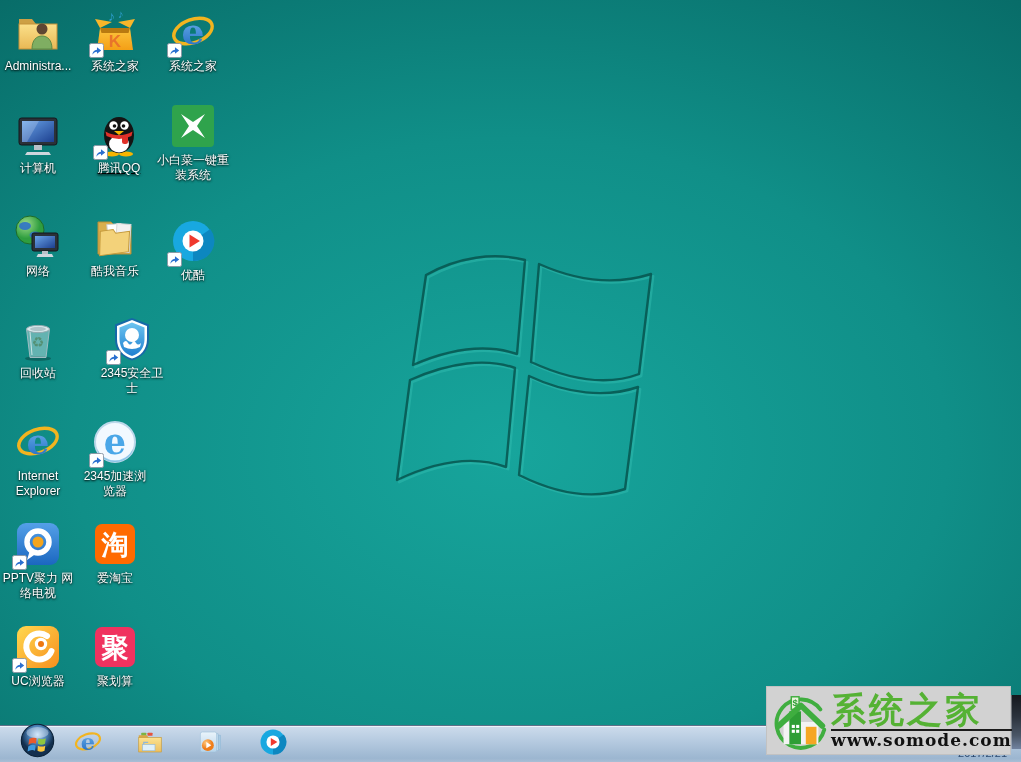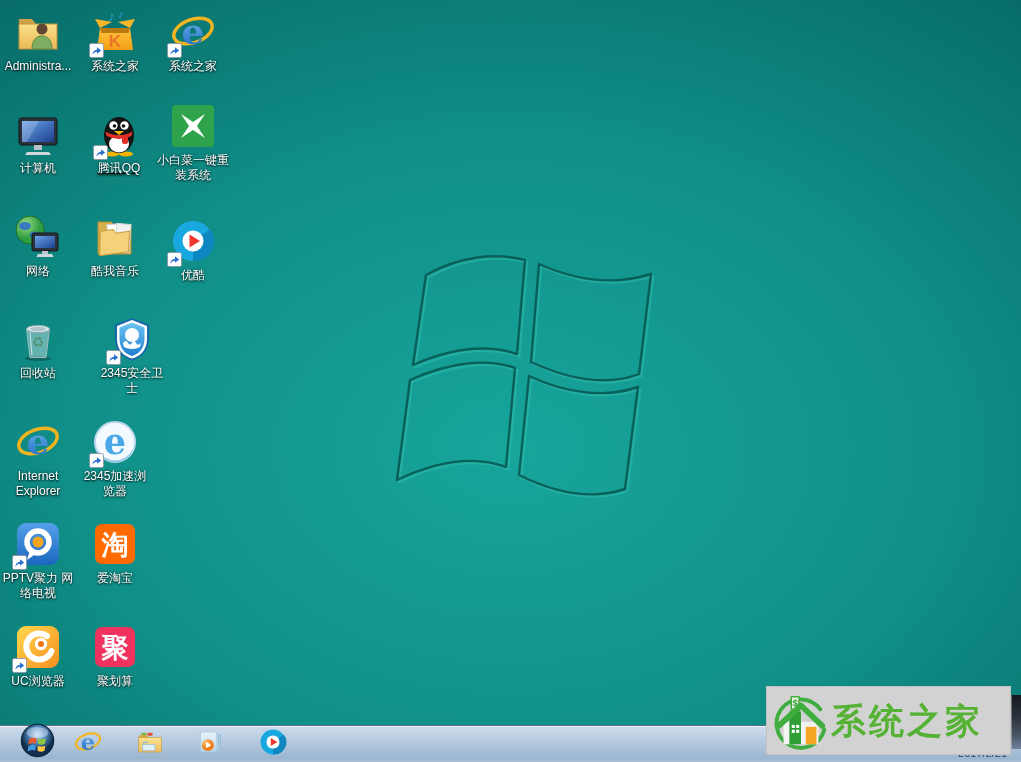--- a/index.html
+++ b/index.html
@@ -477,14 +477,15 @@
     <rect x="21" y="22" width="12" height="34" fill="#2f9e35"></rect>
     <rect x="23.5" y="36" width="3.2" height="3.2" fill="#fff"></rect>
       <rect x="28" y="36" width="3.2" height="3.2" fill="#fff"></rect>
     <rect x="23.5" y="41" width="3.2" height="3.2" fill="#fff"></rect>
       <rect x="28" y="41" width="3.2" height="3.2" fill="#fff"></rect>
     <rect x="38" y="38" width="11" height="18" fill="#f5a623"></rect>
     <path d="M10,37 L33,16 L55,37" fill="none" stroke="#3fae3f" stroke-width="6" stroke-linejoin="round" stroke-linecap="round"></path>
   </svg>
   <div class="btxt">
     <span class="btitle">系统之家</span>
+    <span class="burl">www.somode.com</span>
   </div>
 </div>
 
 </body></html>

